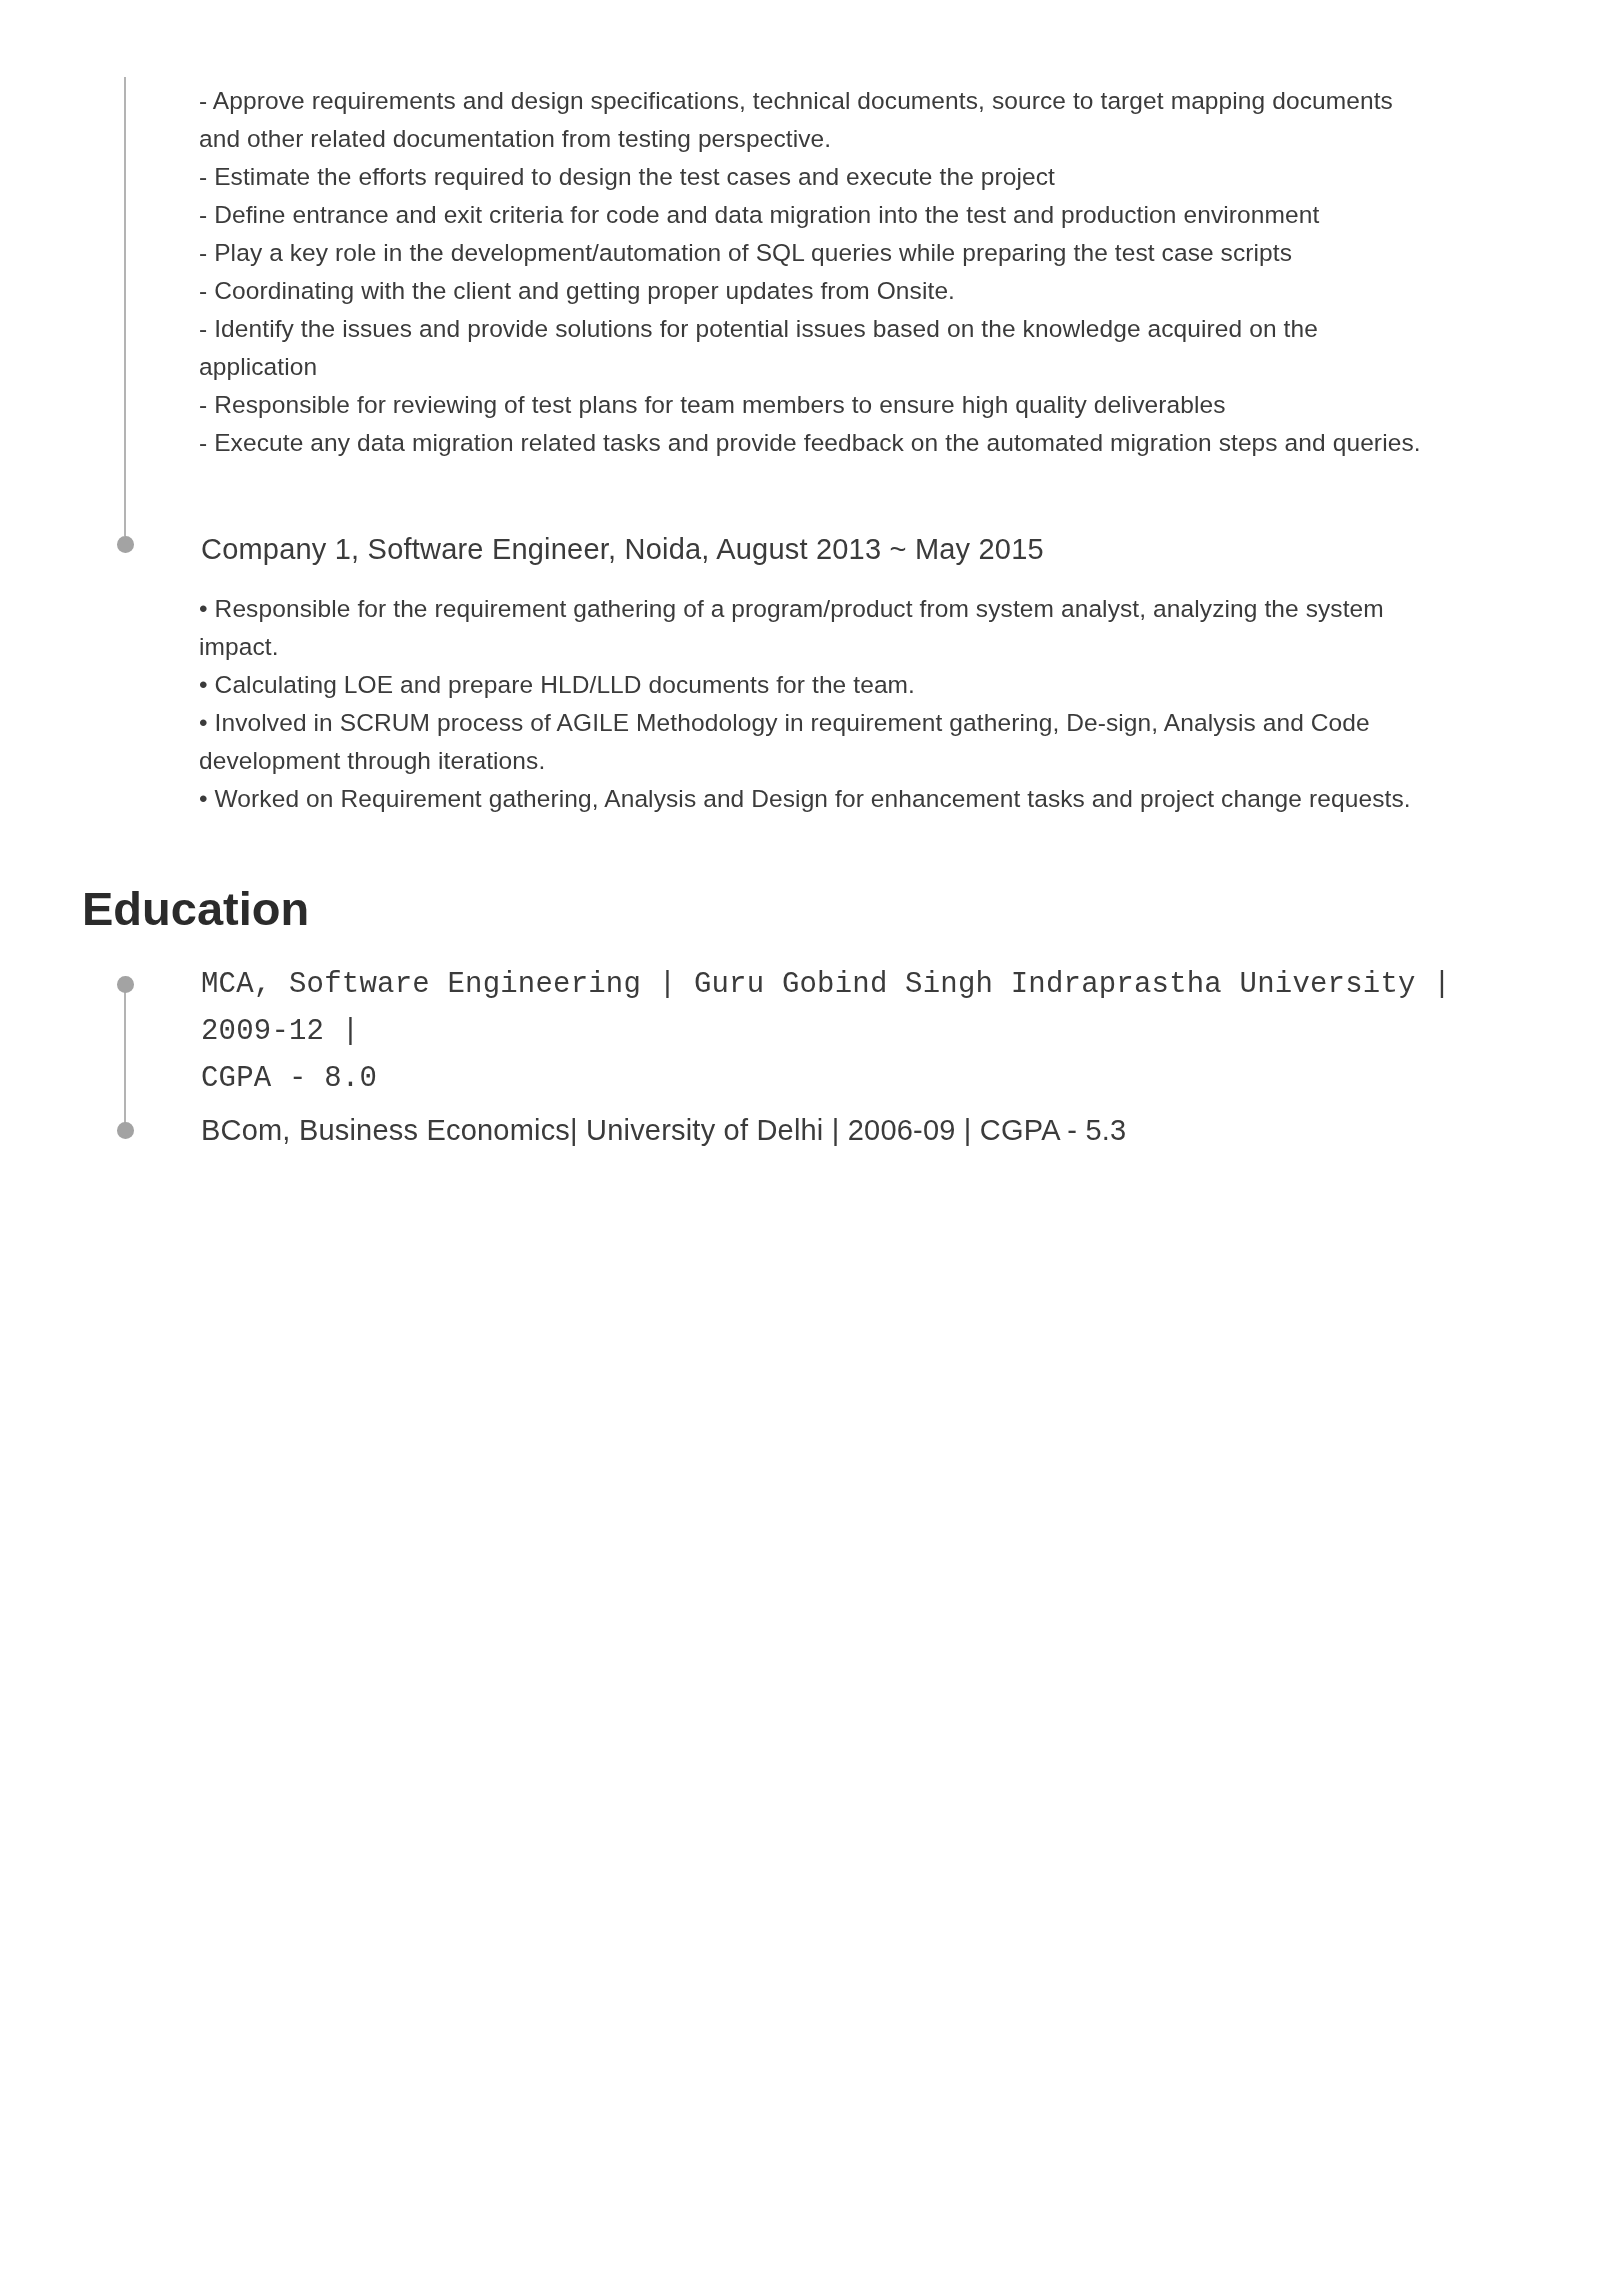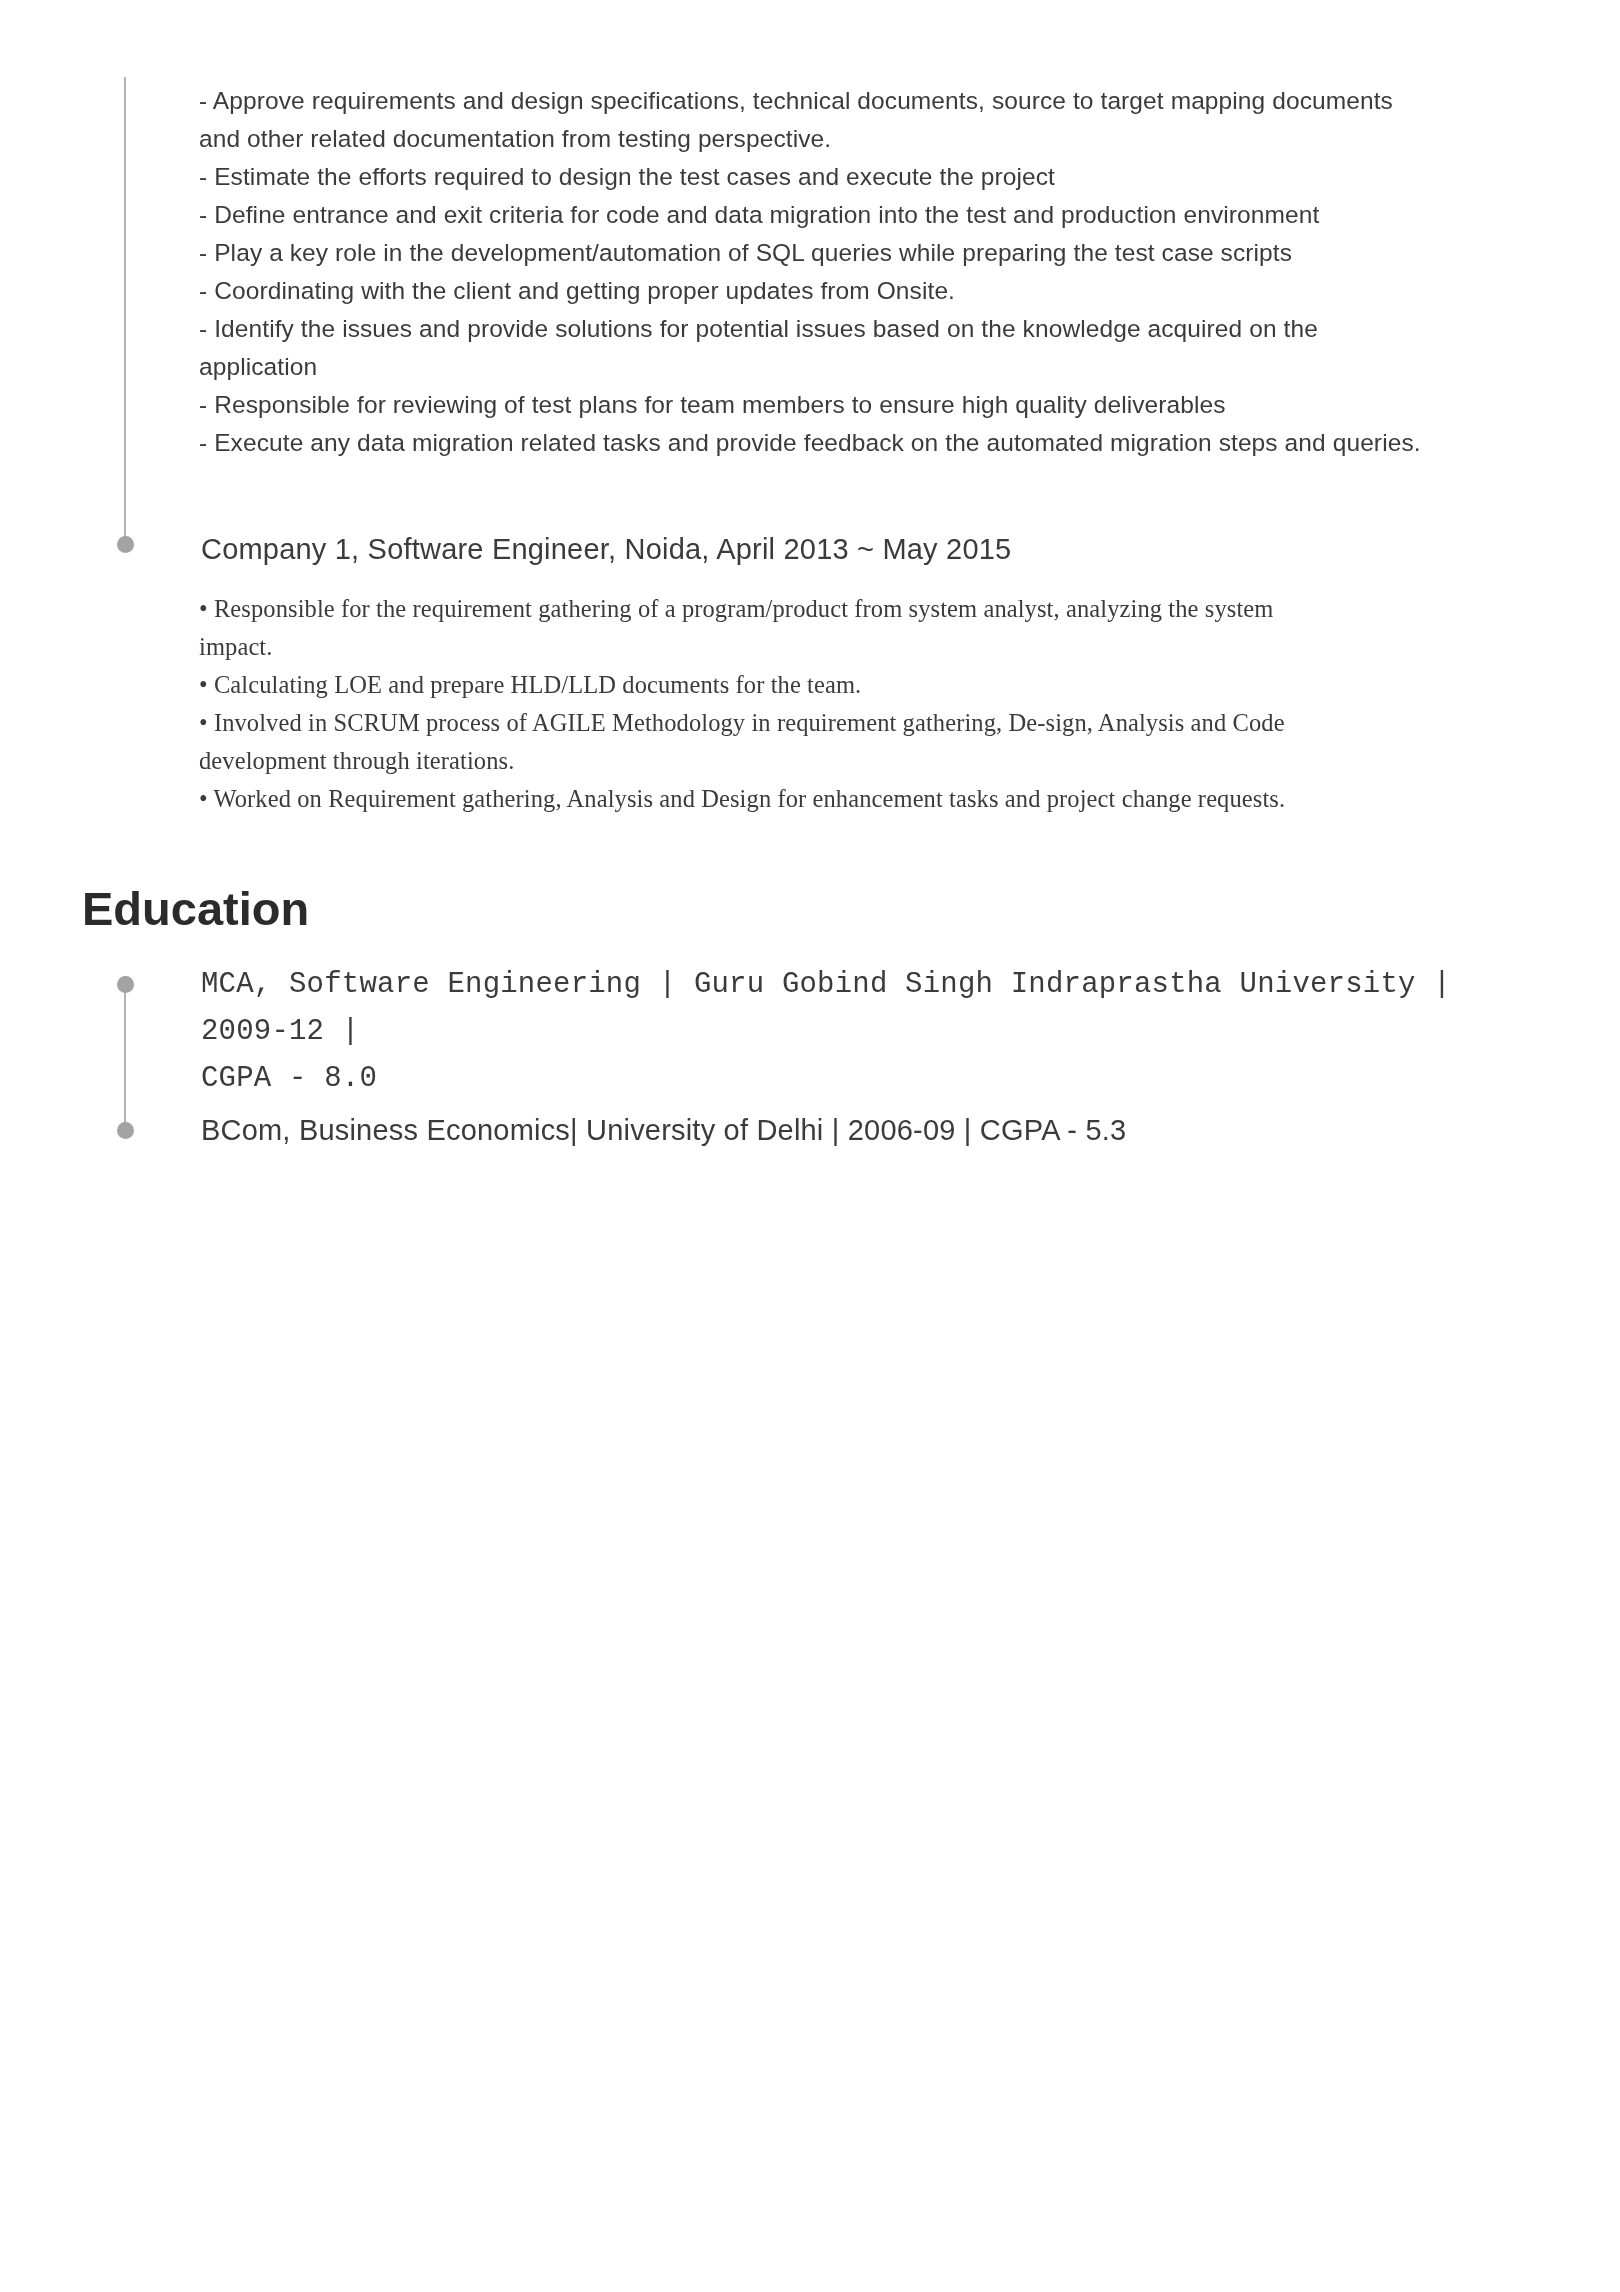--- a/index.html
+++ b/index.html
@@ -39,21 +39,21 @@
   .body-text {
     position: absolute;
     left: 199px;
     font-size: 24.5px;
     line-height: 38px;
     letter-spacing: 0.1px;
     color: #3b3b3b;
     white-space: pre-line;
   }
   .block1 { top: 82px; }
-  .block2 { top: 590px; font-family: Liberation Serif, serif; }
+  .block2 { top: 590px; }
 
   
   .job-heading {
     position: absolute;
     left: 201px;
     top: 530px;
     margin: 0;
     font-size: 29px;
     font-weight: normal;
     line-height: 39px;
@@ -98,21 +98,21 @@
 and other related documentation from testing perspective.
 - Estimate the efforts required to design the test cases and execute the project
 - Define entrance and exit criteria for code and data migration into the test and production environment
 - Play a key role in the development/automation of SQL queries while preparing the test case scripts
 - Coordinating with the client and getting proper updates from Onsite.
 - Identify the issues and provide solutions for potential issues based on the knowledge acquired on the
 application
 - Responsible for reviewing of test plans for team members to ensure high quality deliverables
 - Execute any data migration related tasks and provide feedback on the automated migration steps and queries.</div>
 
-  <h2 class="job-heading">Company 1, Software Engineer, Noida, April 2013 ~ May 2015</h2>
+  <h2 class="job-heading">Company 1, Software Engineer, Noida, August 2013 ~ May 2015</h2>
   <div class="body-text block2">• Responsible for the requirement gathering of a program/product from system analyst, analyzing the system
 impact.
 • Calculating LOE and prepare HLD/LLD documents for the team.
 • Involved in SCRUM process of AGILE Methodology in requirement gathering, De-sign, Analysis and Code
 development through iterations.
 • Worked on Requirement gathering, Analysis and Design for enhancement tasks and project change requests.</div>
 
   <h1 class="section-heading">Education</h1>
 
   <div class="timeline-line edu-line"></div>

